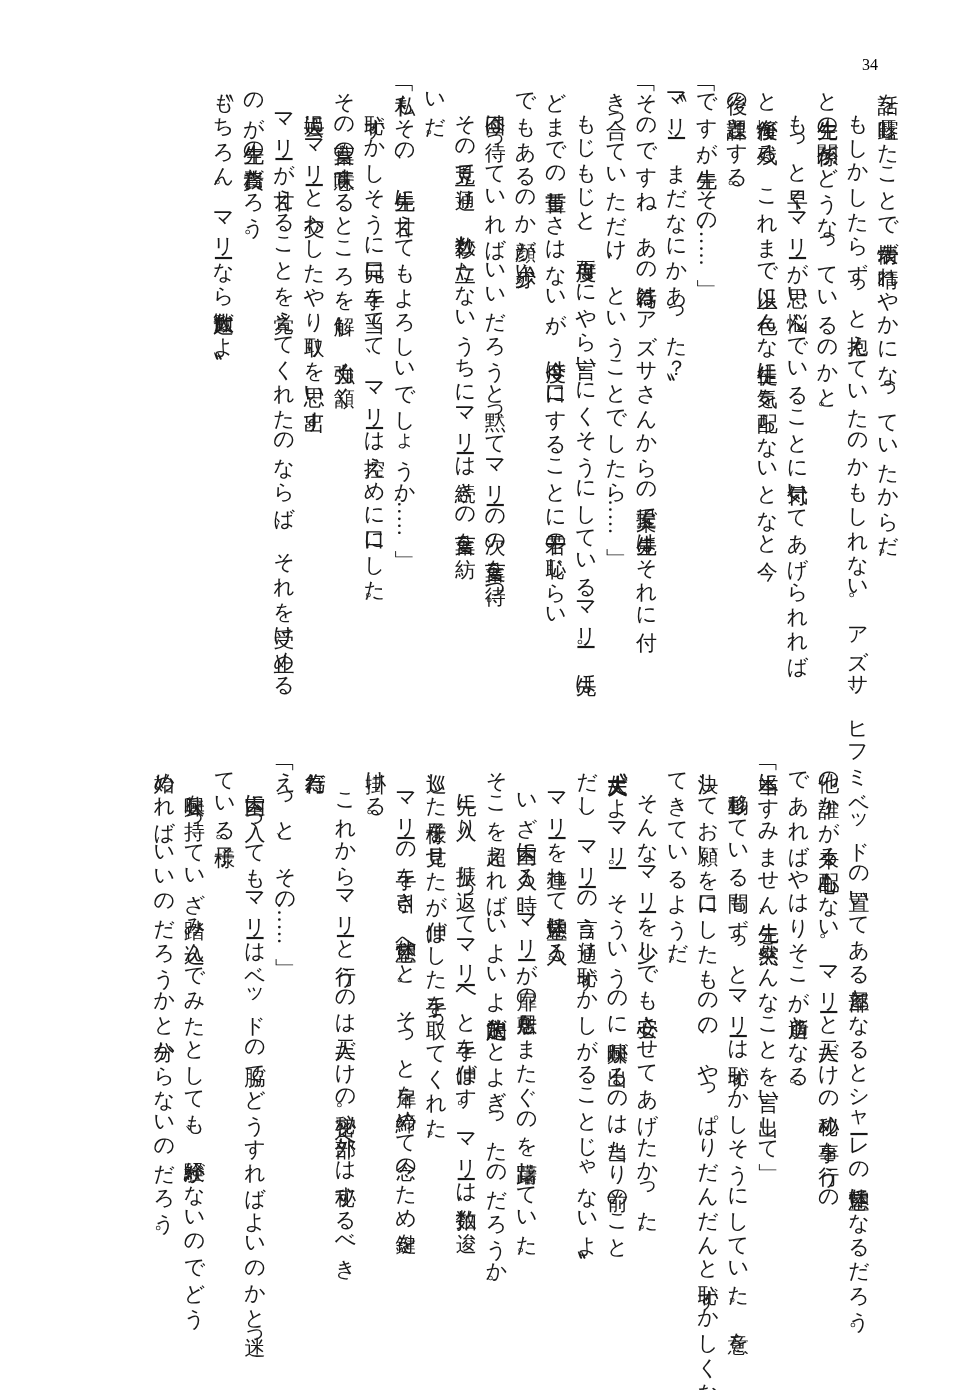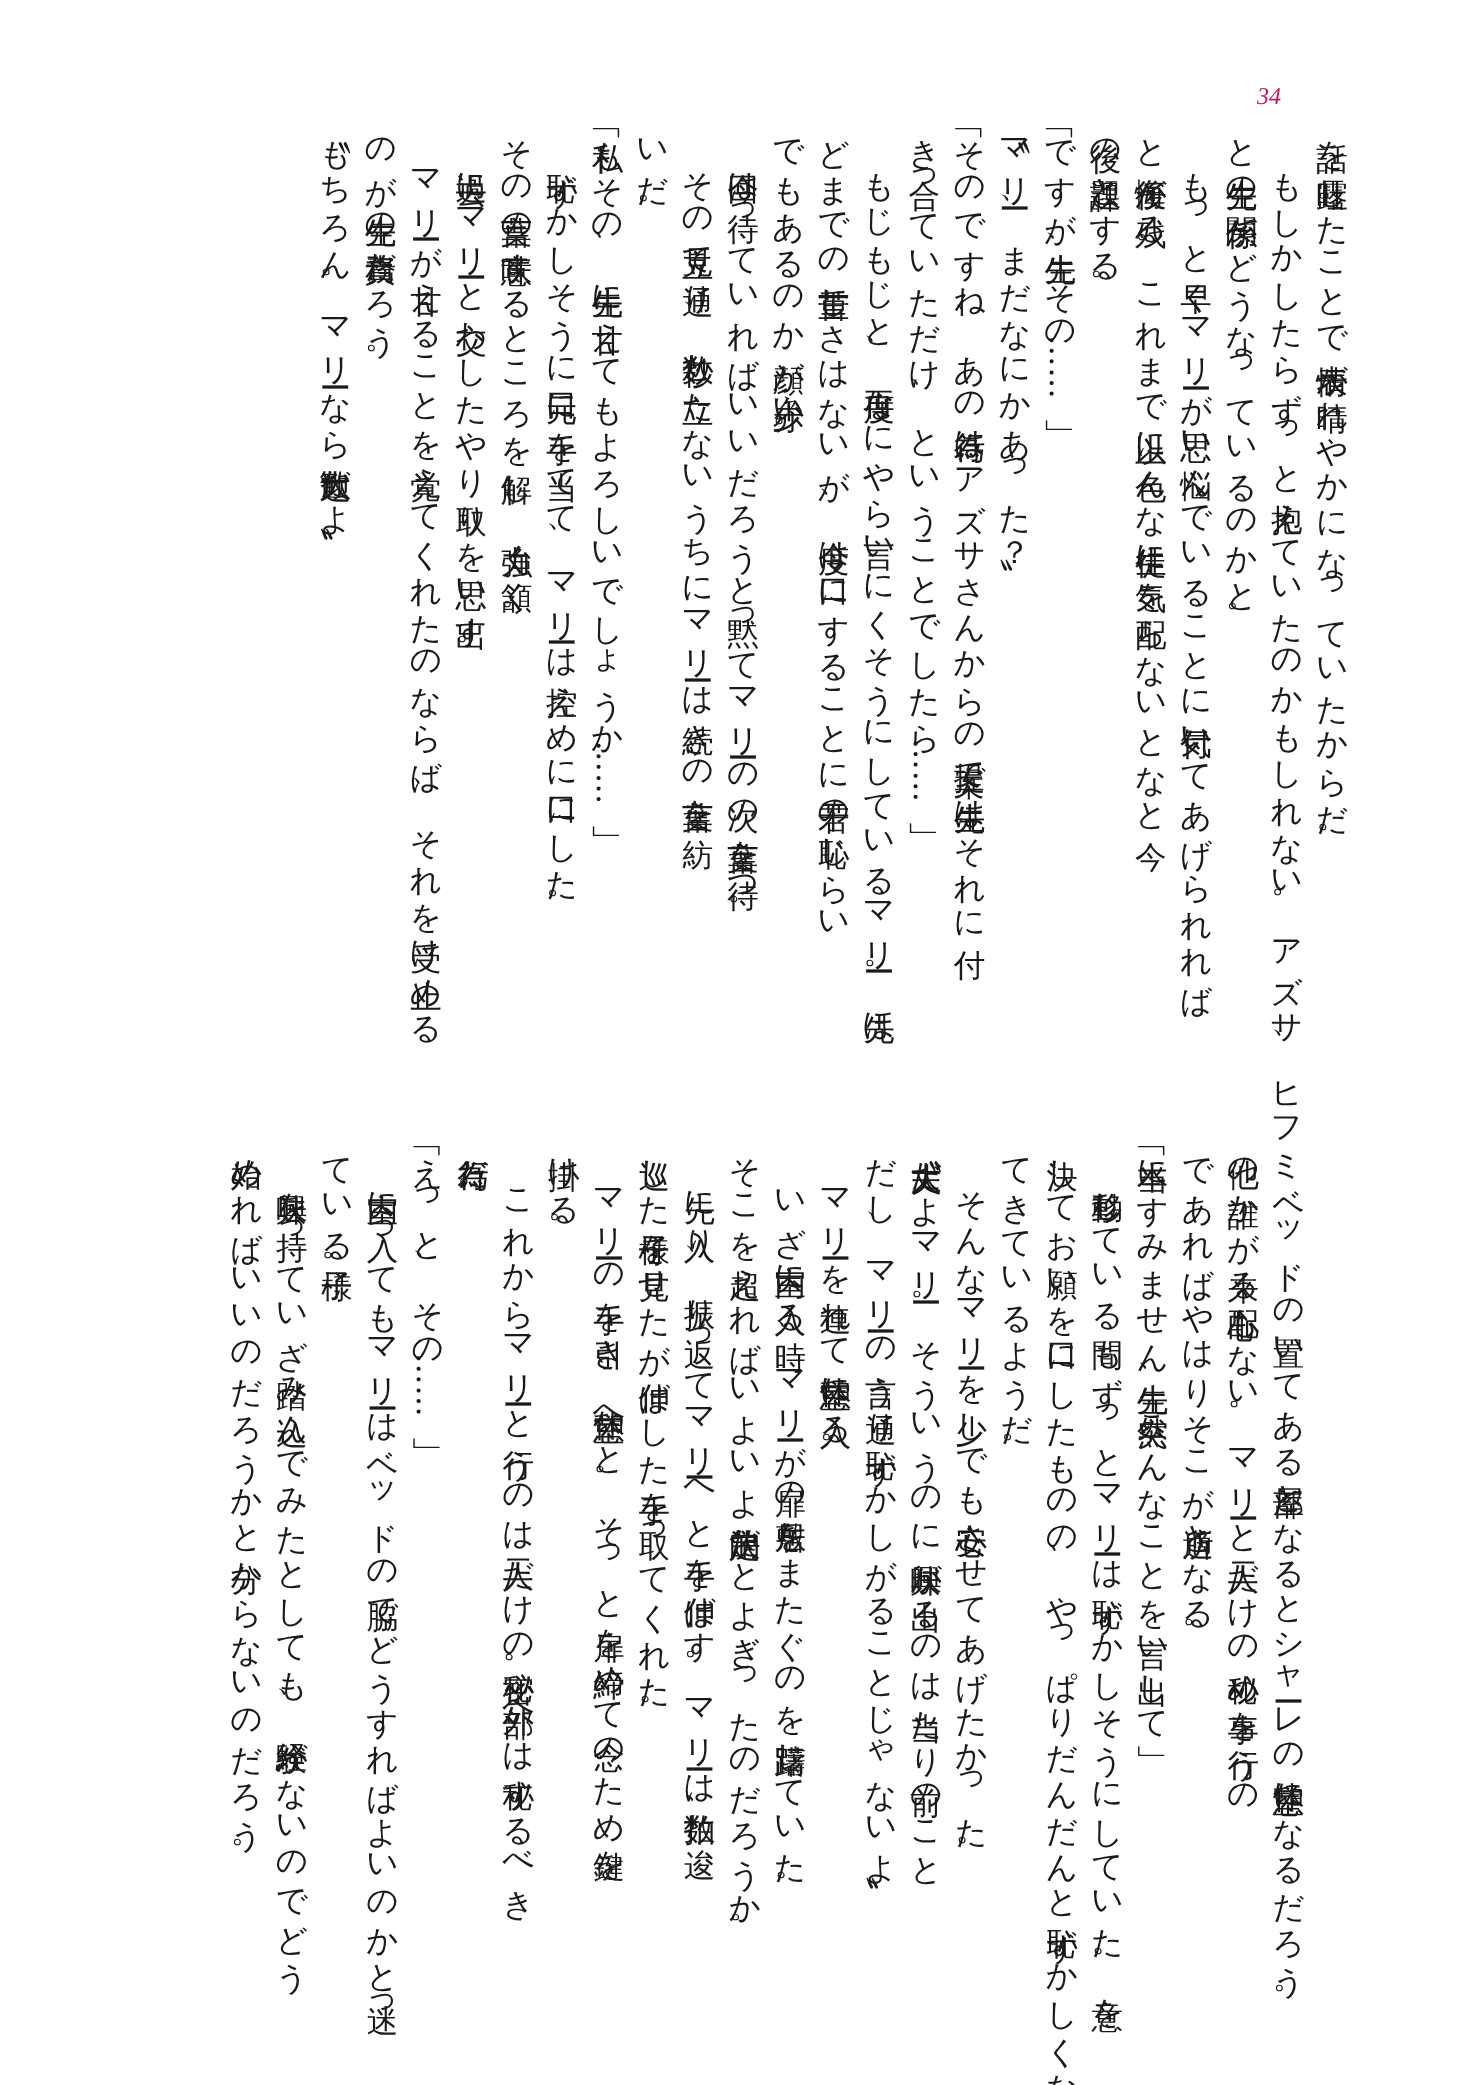--- a/index.html
+++ b/index.html
@@ -13,25 +13,24 @@
     position: relative;
     overflow: hidden;
     font-family: "DejaVu Serif", "Liberation Serif", serif;
     color: #1a1a1a;
   }
   .page-number {
     position: absolute;
     top: 56px;
     left: 838px;
     width: 40px;
-    text-align: left;
+    text-align: right;
     font-size: 16px;
     font-family: "Liberation Serif", "DejaVu Serif", serif;
-    color: #be185d;
-    font-style: italic;
+    color: #000000;
   }
   .block {
     position: absolute;
     writing-mode: vertical-rl;
     -webkit-writing-mode: vertical-rl;
     font-size: 21px;
     line-height: 30.2px;
     letter-spacing: 0.5px;
     white-space: nowrap;
   }

